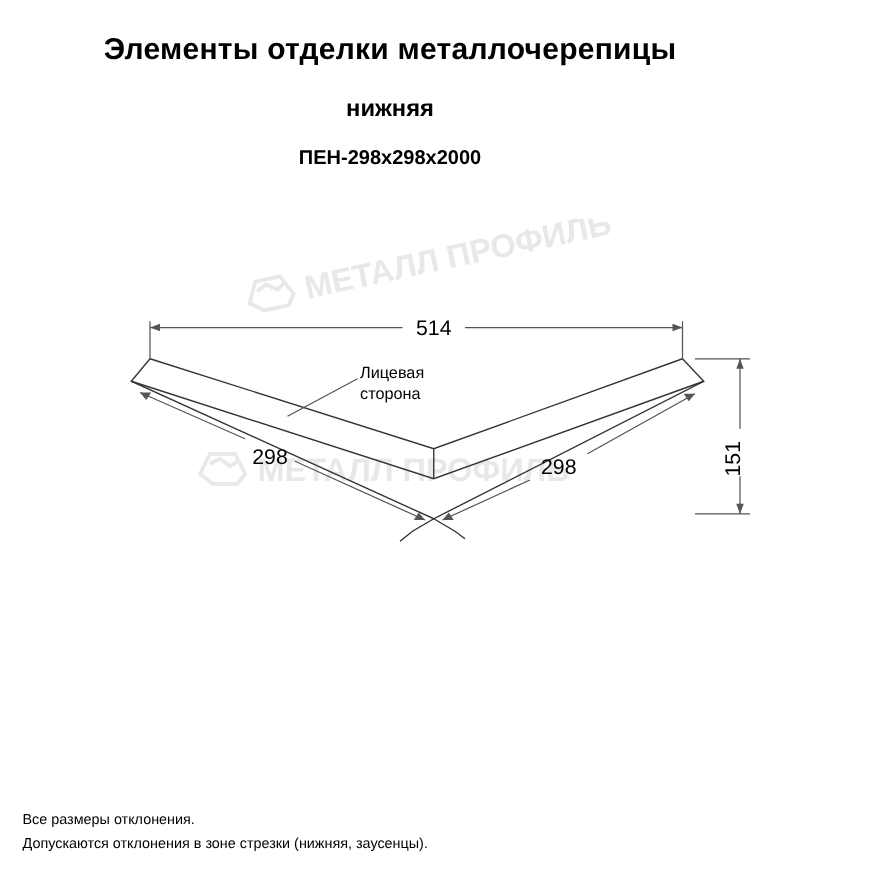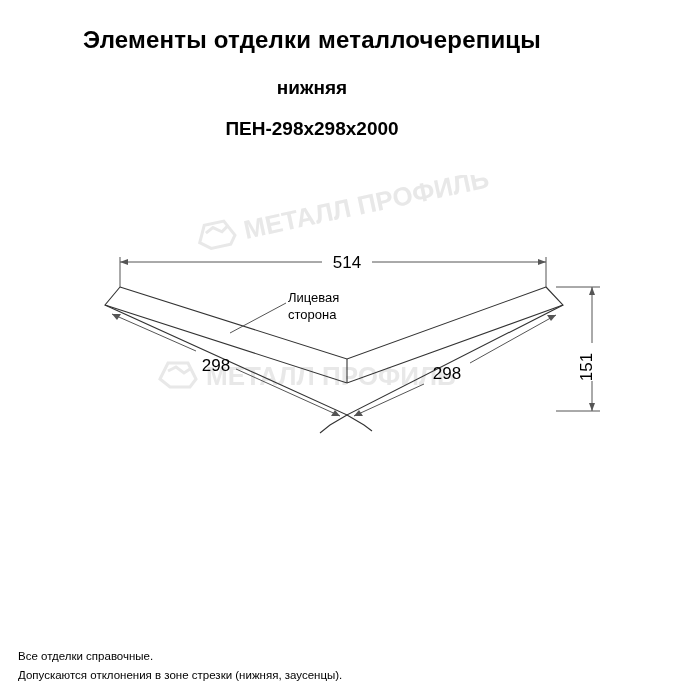--- a/index.html
+++ b/index.html
@@ -34,21 +34,21 @@
   .sub-title {
     font-size: 19px;
     font-weight: bold;
     line-height: 1.35;
     margin-top: 20px;
   }
   .sub-title .line2 {
     display: block;
   }
   .code-title {
-    font-size: 19px;
+    font-size: 16px;
     font-weight: bold;
     margin-top: 18px;
   }
   .drawing-wrap {
     position: absolute;
     left: 0;
     top: 175px;
     width: 700px;
     height: 420px;
   }
@@ -166,17 +166,17 @@
       <g stroke="#555" fill="none" stroke-width="1">
         <line x1="230" y1="158" x2="286" y2="128"></line>
       </g>
       <text class="lbl-text" x="288" y="127">Лицевая</text>
       <text class="lbl-text" x="288" y="144">сторона</text>
 
     </svg>
   </div>
 
   <div class="footer">
-    <div>Все отделки справочные.</div>
+    <div>Все размеры отклонения.</div>
     <div>Допускаются отклонения в зоне стрезки (нижняя, заусенцы).</div>
   </div>
 
 </div>
 
 </body></html>

